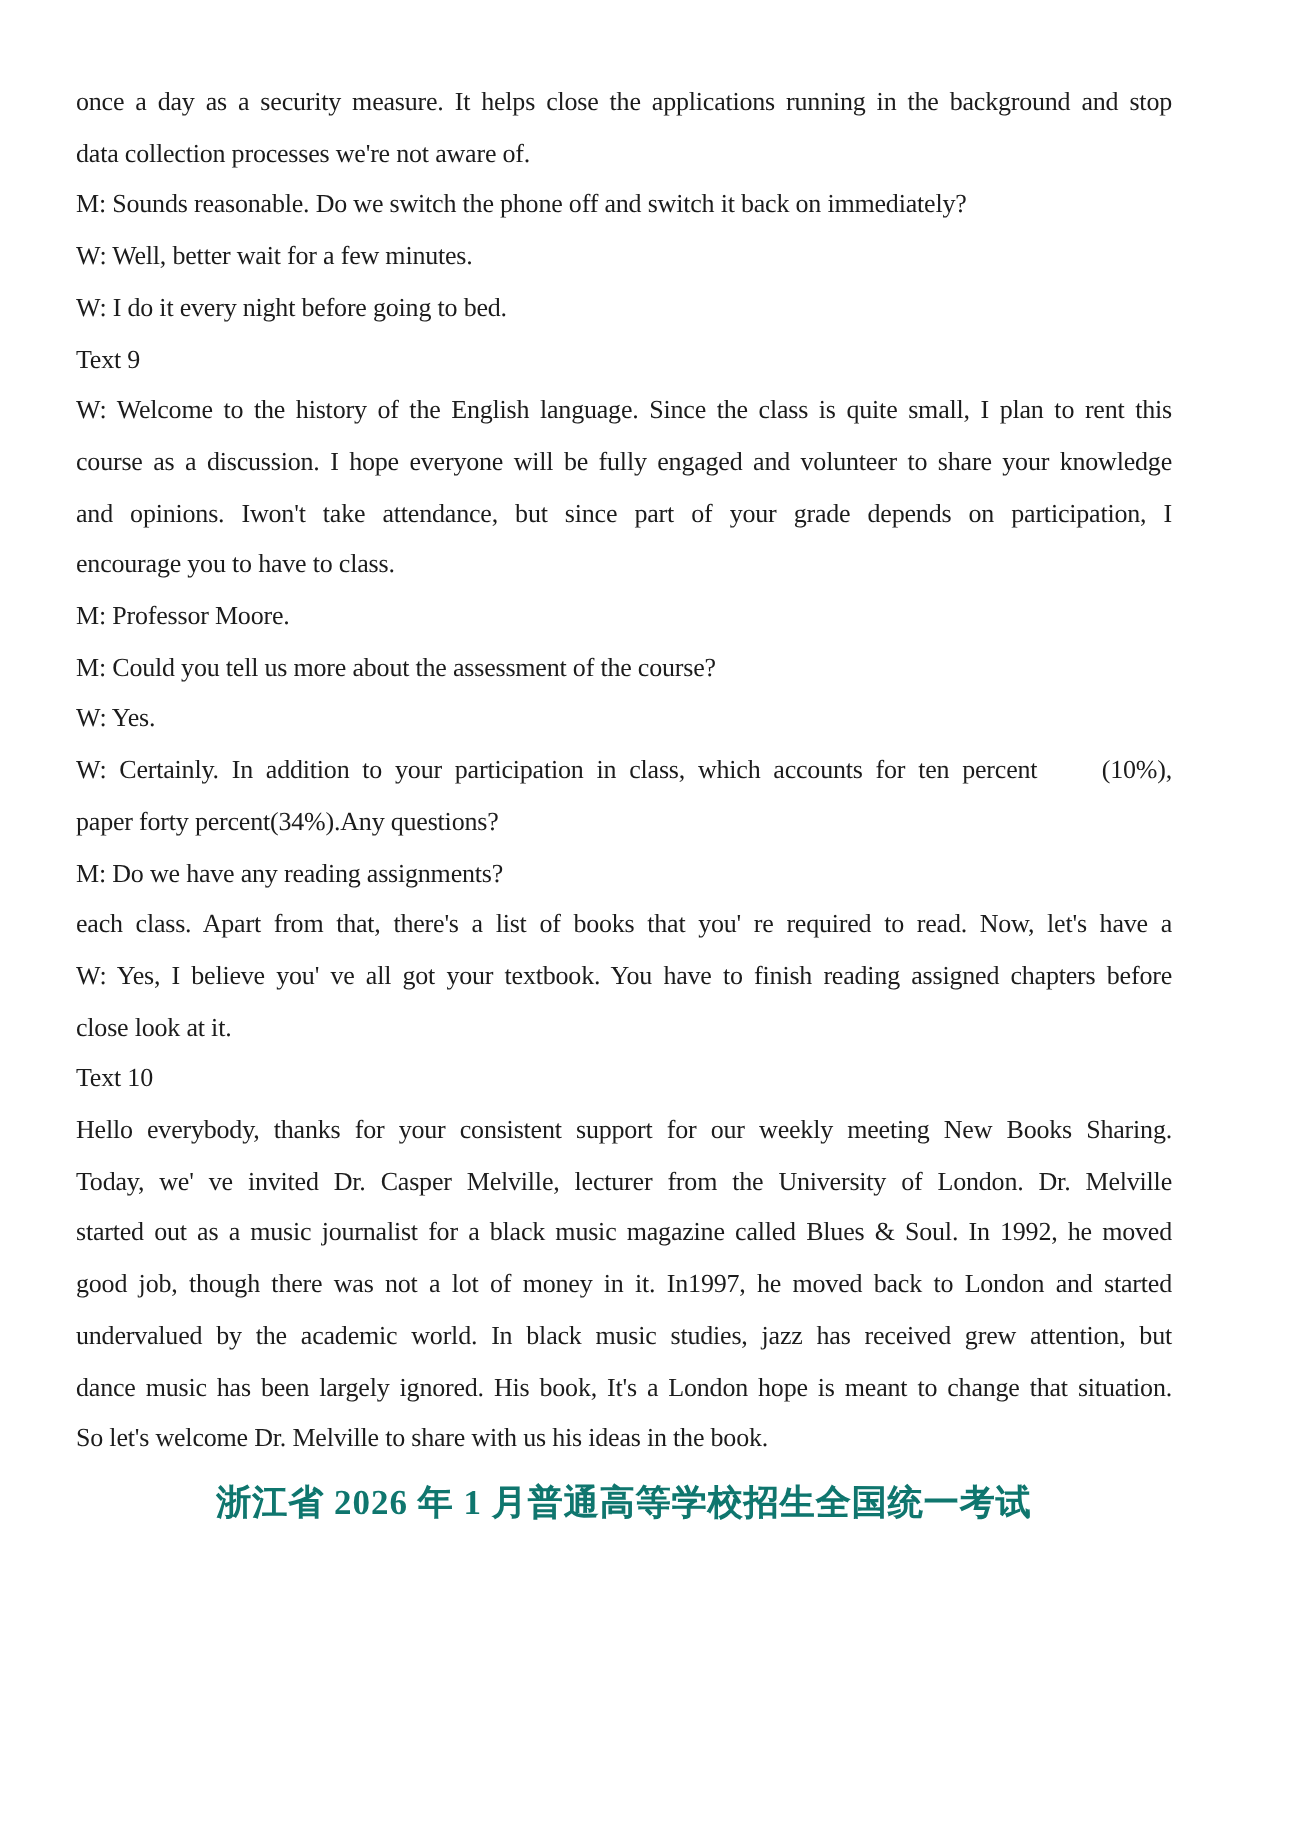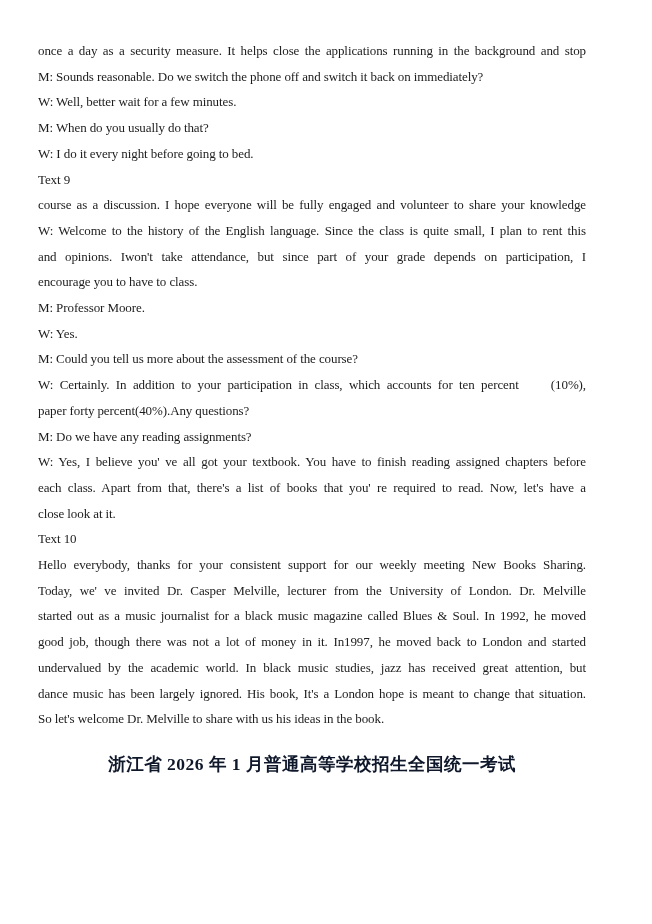--- a/index.html
+++ b/index.html
@@ -26,56 +26,56 @@
     line-height: 25.7px;
     letter-spacing: -0.1px;
     white-space: normal;
     text-align: left;
   }
   .line.justify {
     text-align: justify;
     text-align-last: justify;
   }
   .footer-title {
-    margin-top: 17px;
+    margin-top: 4px;
     font-size: 17.5px;
     line-height: 30px;
     font-weight: bold;
     text-align: center;
     letter-spacing: 0.5px;
-    color: #0f172a;
+    color: #0f766e;
   }
 </style>
 </head>
 <body>
 
 <div class="page" style="background: rgb(255, 255, 255); color: rgb(28, 28, 28);">
   <div class="transcript-body" id="transcript-body">
       <div class="line justify">once a day as a security measure. It helps close the applications running in the background and stop</div>
+      <div class="line">data collection processes we're not aware of.</div>
       <div class="line">M: Sounds reasonable. Do we switch the phone off and switch it back on immediately?</div>
       <div class="line">W: Well, better wait for a few minutes.</div>
-      <div class="line">M: When do you usually do that?</div>
       <div class="line">W: I do it every night before going to bed.</div>
       <div class="line">Text 9</div>
+      <div class="line justify">W: Welcome to the history of the English language. Since the class is quite small, I plan to rent this</div>
       <div class="line justify">course as a discussion. I hope everyone will be fully engaged and volunteer to share your knowledge</div>
-      <div class="line justify">W: Welcome to the history of the English language. Since the class is quite small, I plan to rent this</div>
       <div class="line justify">and opinions. Iwon't take attendance, but since part of your grade depends on participation, I</div>
       <div class="line">encourage you to have to class.</div>
       <div class="line">M: Professor Moore.</div>
+      <div class="line">M: Could you tell us more about the assessment of the course?</div>
       <div class="line">W: Yes.</div>
-      <div class="line">M: Could you tell us more about the assessment of the course?</div>
       <div class="line justify">W: Certainly. In addition to your participation in class, which accounts for ten percent &nbsp;&nbsp;&nbsp;&nbsp;(10%),</div>
-      <div class="line">paper forty percent(40%).Any questions?</div>
+      <div class="line">paper forty percent(34%).Any questions?</div>
       <div class="line">M: Do we have any reading assignments?</div>
+      <div class="line justify">each class. Apart from that, there's a list of books that you' re required to read. Now, let's have a</div>
       <div class="line justify">W: Yes, I believe you' ve all got your textbook. You have to finish reading assigned chapters before</div>
-      <div class="line justify">each class. Apart from that, there's a list of books that you' re required to read. Now, let's have a</div>
       <div class="line">close look at it.</div>
       <div class="line">Text 10</div>
       <div class="line justify">Hello everybody, thanks for your consistent support for our weekly meeting New Books Sharing.</div>
       <div class="line justify">Today, we' ve invited Dr. Casper Melville, lecturer from the University of London. Dr. Melville</div>
       <div class="line justify">started out as a music journalist for a black music magazine called Blues &amp; Soul. In 1992, he moved</div>
       <div class="line justify">good job, though there was not a lot of money in it. In1997, he moved back to London and started</div>
-      <div class="line justify">undervalued by the academic world. In black music studies, jazz has received great attention, but</div>
+      <div class="line justify">undervalued by the academic world. In black music studies, jazz has received grew attention, but</div>
       <div class="line justify">dance music has been largely ignored. His book, It's a London hope is meant to change that situation.</div>
       <div class="line">So let's welcome Dr. Melville to share with us his ideas in the book.</div>
     </div>
   <div class="footer-title">浙江省 2026 年 1 月普通高等学校招生全国统一考试</div>
 </div>
 
 </body></html>

